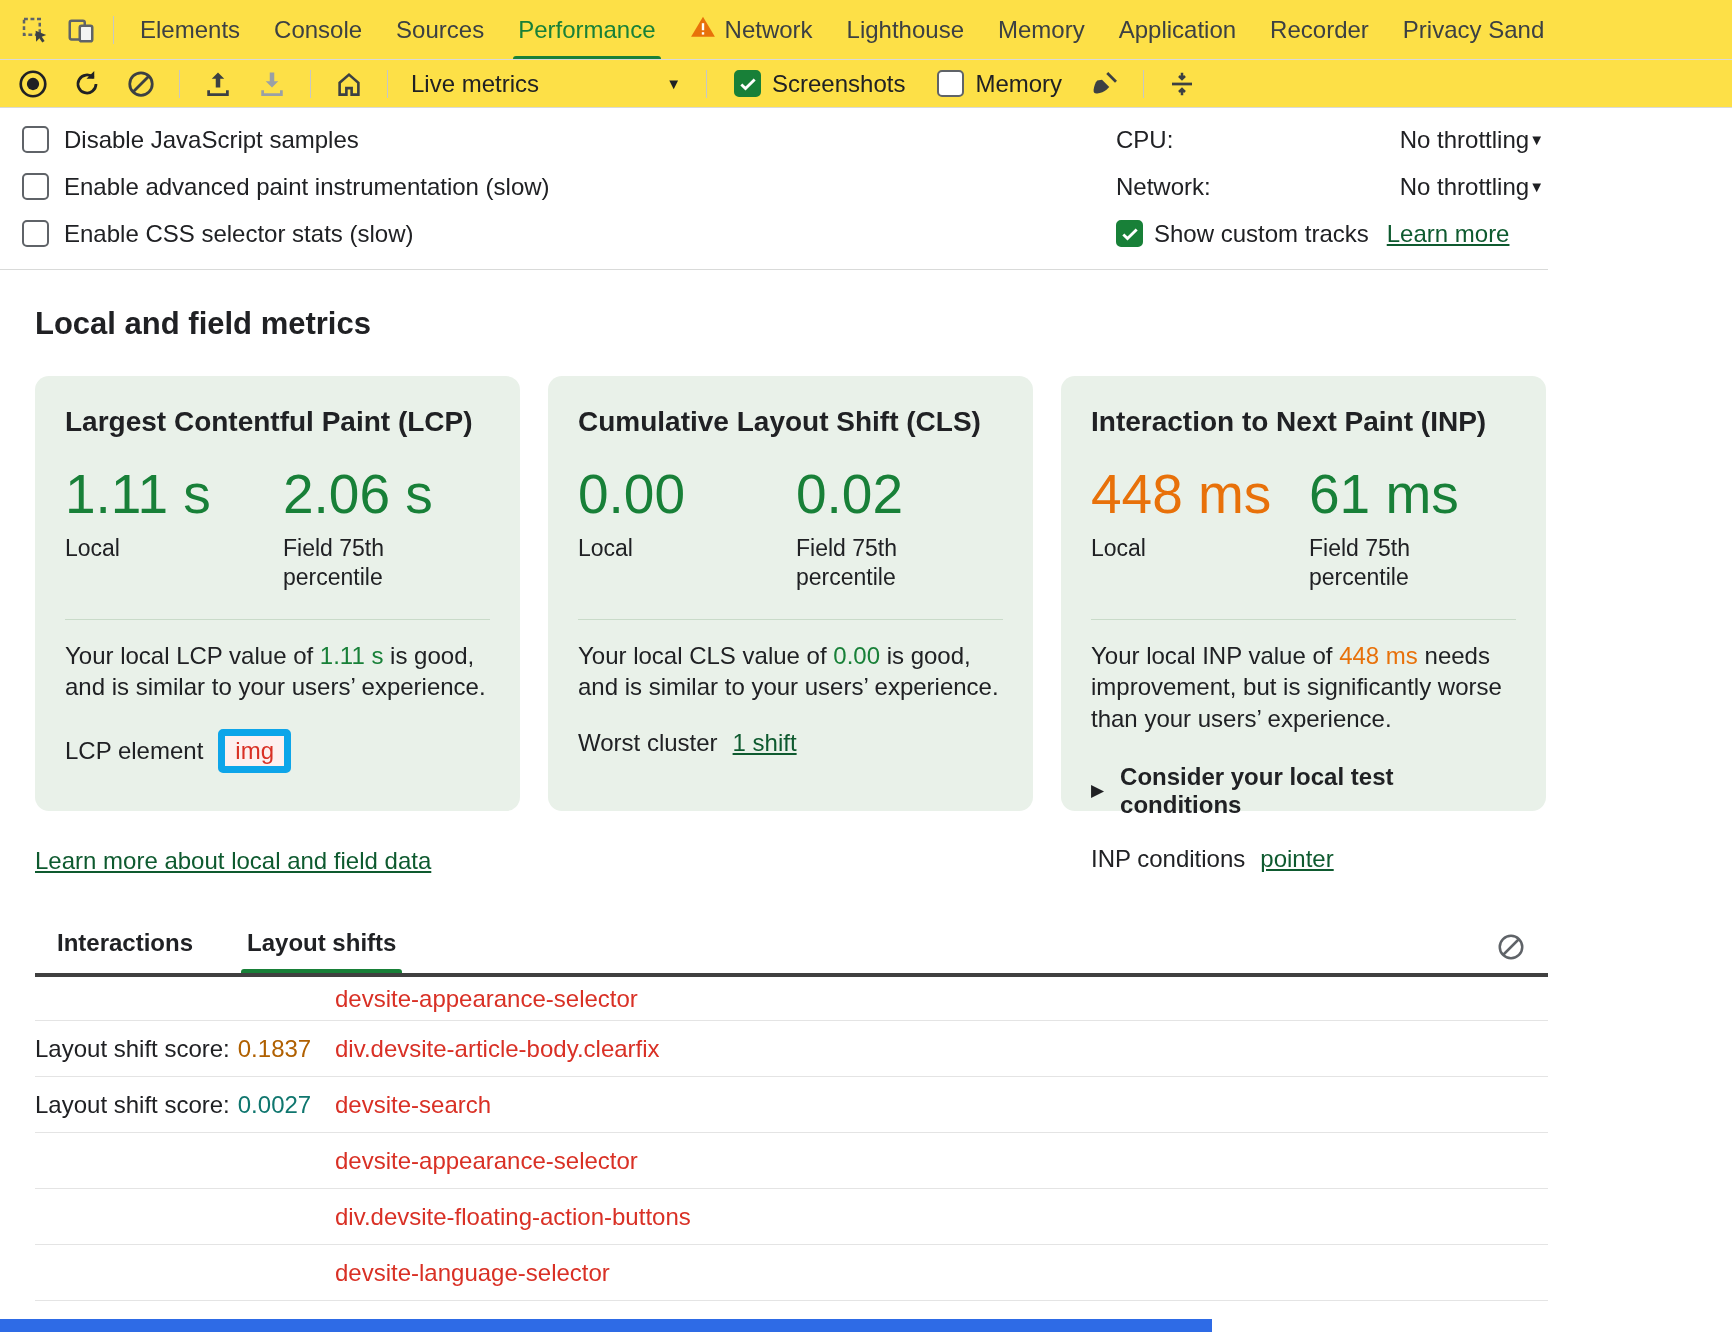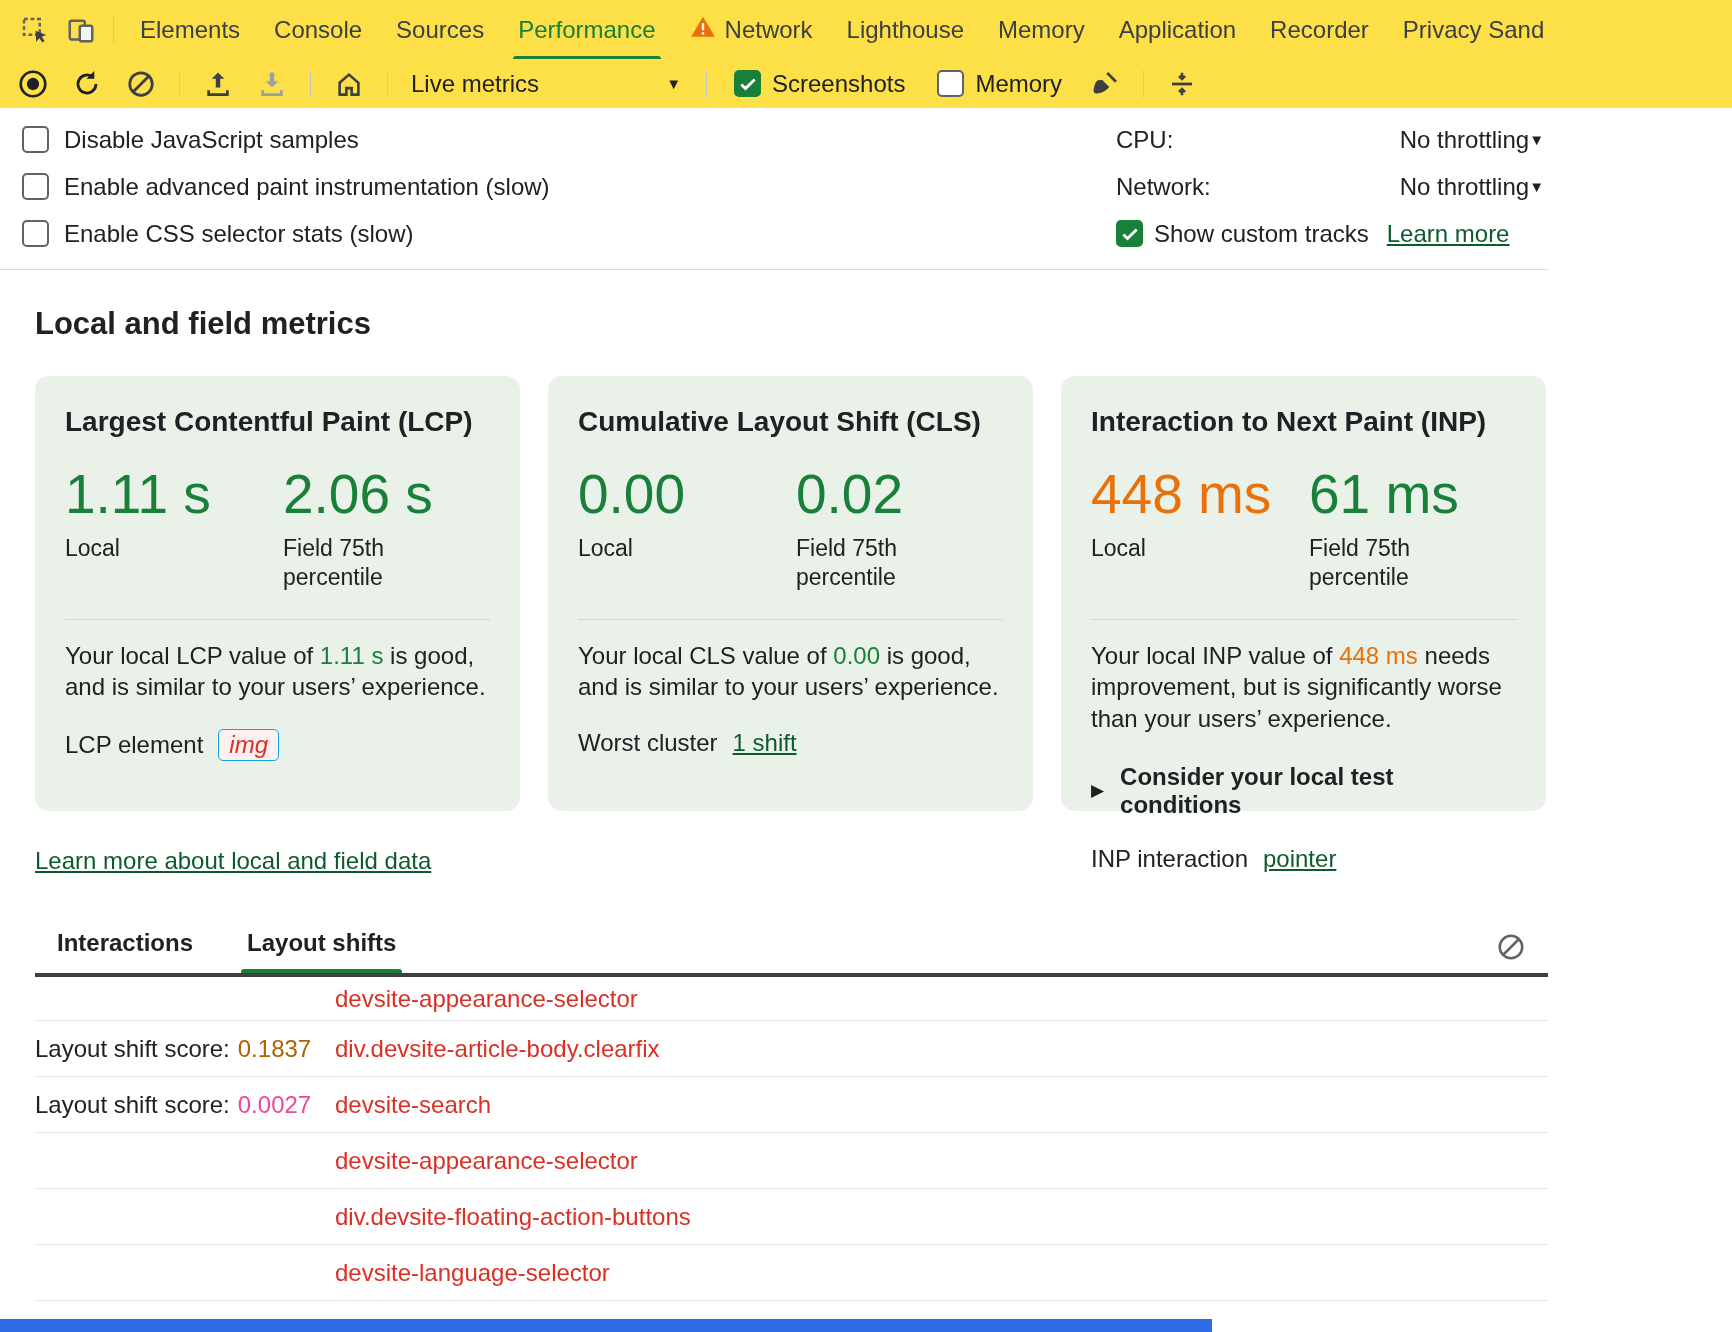--- a/index.html
+++ b/index.html
@@ -50,38 +50,38 @@
   .m-col.second { width:170px; flex:none; }
   .metric-value { font-size:55px; line-height:1.05; white-space:nowrap; }
   .good { color:#188038; }
   .needs { color:#e8710a; }
   .metric-label { font-size:23px; margin-top:10px; line-height:1.28; }
   .card-divider { border:none; border-top:1px solid #c9dbc9; margin:26px 0 20px; }
   .metric-desc { font-size:24px; line-height:1.32; }
   .inline-good { color:#188038; }
   .inline-needs { color:#e8710a; }
   .metric-footer { margin-top:26px; font-size:24px; display:flex; align-items:center; gap:15px; }
-  .node-badge { color:#d93025; background:#fdf0ef; border:1px solid #0ea5e9; border-radius:5px; padding:1px 10px;font-style:italic; }
+  .node-badge { color:#d93025; background:#fdf0ef; border:7px solid #0ea5e9; border-radius:5px; padding:1px 10px; }
   .metric-link { color:#0e5a2f; text-decoration:underline; cursor:pointer; }
   .expander { display:flex; align-items:center; gap:16px; margin-top:28px; font-size:24px; font-weight:700; cursor:pointer; }
   .tri { font-size:17px; }
   .learn-more-block { display:inline-block; margin-top:36px; font-size:24px; }
 
   
   .log { margin-top:46px; }
   .log-header { display:flex; align-items:flex-end; border-bottom:4px solid #404040; padding-left:16px; }
   .log-tab { font-size:24px; font-weight:700; color:#202124; padding:8px 6px 16px; position:relative; margin-right:42px; cursor:pointer; }
   .log-tab.selected::after { content:""; position:absolute; left:0; right:0; bottom:0; height:4px; background:#188038; border-radius:3px 3px 0 0; }
   .log-clear { margin-left:auto; margin-right:14px; align-self:center; }
   .shift-row { display:flex; align-items:center; min-height:56px; border-bottom:1px solid #e4e4e4; font-size:24px; }
   .shift-row.slim { min-height:44px; }
   .shift-score { width:300px; flex:none; }
   .score-val { margin-left:8px; }
   .sv-orange { color:#b06000; }
-  .sv-green { color:#ec4899; }
+  .sv-green { color:#0f766e; }
   .shift-el { color:#d93025; cursor:pointer; }
 
   .bottom-highlight { position:absolute; left:0; bottom:0; width:1212px; height:13px; background:#2e6be6; }
 </style>
 </head>
 <body>
 
 <div class="window">
 
   <header class="bar tabbar">
@@ -310,21 +310,21 @@
             <span class="metric-label">Field 75th percentile</span>
           </div>
         </div>
         <hr class="card-divider">
         <p class="metric-desc"><span>Your local INP value of </span><span class="inline-needs">448 ms</span><span> needs improvement, but is significantly worse than your users’ experience.</span></p>
         <div class="expander">
           <span class="tri">▶</span>
           <span>Consider your local test conditions</span>
         </div>
         <div class="metric-footer">
-          <span>INP interaction</span>
+          <span>INP conditions</span>
           <span class="metric-link">pointer</span>
         </div>
       </section>
     </div>
 
     <span class="link learn-more-block">Learn more about local and field data</span>
 
     
     <div class="log">
       <div class="log-header">

